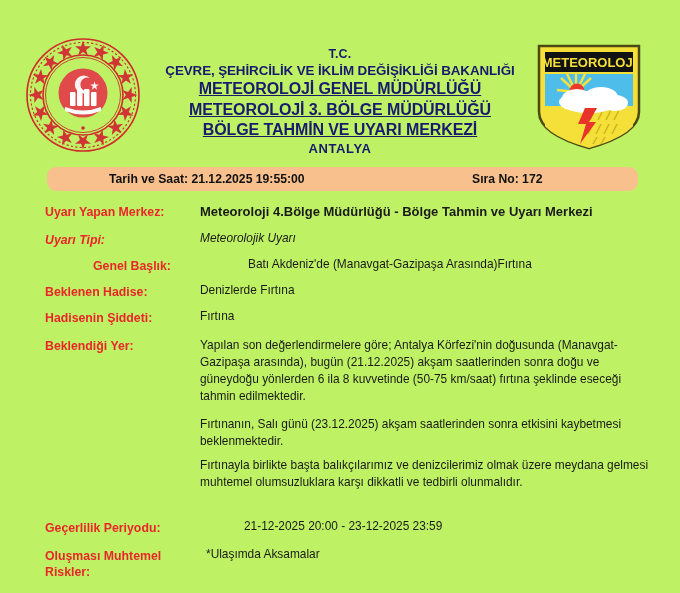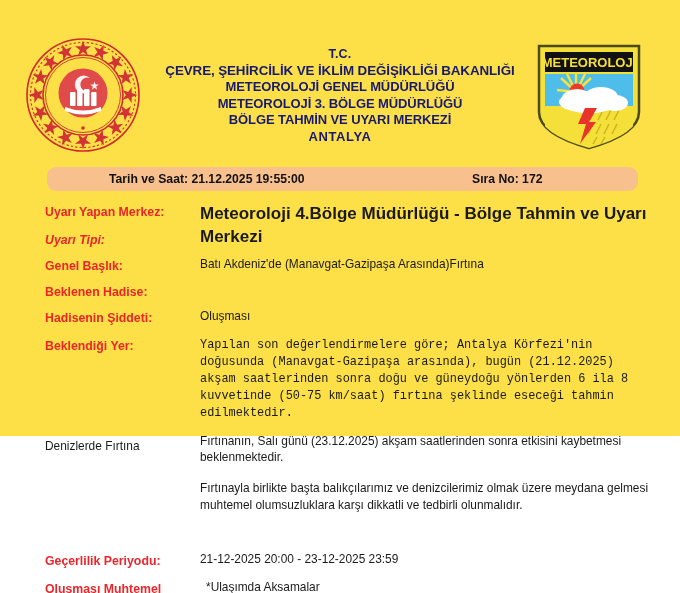--- a/index.html
+++ b/index.html
@@ -13,22 +13,22 @@
     height: 593px;
     overflow: hidden;
     font-family: "Liberation Sans", sans-serif;
     color: #000000;
     -webkit-font-smoothing: antialiased;
   }
 
   .page {
     position: relative;
     width: 680px;
-    height: 436px;
-    background: #fde047;
+    height: 593px;
+    background: #bef264;
   }
 
   
   .header {
     position: relative;
     height: 138px;
     padding-top: 22px;
     box-sizing: border-box;
   }
 
@@ -56,21 +56,21 @@
     color: #181a6e;
     font-weight: bold;
     line-height: 1.28;
   }
   .title-block .tline {
     display: block;
     white-space: nowrap;
   }
   .t-tc      { font-size: 12.5px; letter-spacing: 0.2px; }
   .t-main    { font-size: 13.4px; letter-spacing: -0.1px; }
-  .t-sub     { font-size: 13.0px; letter-spacing: -0.1px; }
+  .t-sub     { font-size: 16px; letter-spacing: -0.1px; text-decoration: underline; }
   .t-city    { font-size: 13.0px; letter-spacing: 0.6px; }
 
   
   .meta-bar {
     position: absolute;
     left: 47px;
     top: 167px;
     width: 591px;
     height: 24px;
     background: #f8c08d;
@@ -119,44 +119,45 @@
   }
   .row .value {
     flex: 1 1 auto;
     font-size: 11.9px;
     line-height: 1.33;
     color: #1a1a1a;
     padding-right: 26px;
   }
   .row .value.bold {
     font-weight: bold;
-    font-size: 17px;
+    font-size: 13px;
   }
 
   .row-center    { height: 28px; }
   .row-type      { height: 26px; font-style: italic; }
-  .row-title     { height: 26px; }
-  .row-event     { height: 26px; flex-direction: column; }
+  .row-title     { height: 26px; margin-left: 48px; }
+  .row-event     { height: 26px; }
   .row-severity  { height: 28px; }
 
-  .row-place .value { line-height: 1.42; font-family: Liberation Mono, monospace; }
+  .row-place .value { line-height: 1.42; }
 
   .para {
     padding-left: 200px;
     padding-right: 28px;
     font-size: 11.9px;
     line-height: 1.42;
     color: #1a1a1a;
   }
   .para.gap { margin-top: 11px; }
-  .para.tight { margin-top: 14px; }
+  .para.tight { margin-top: 8px; }
 
   .row-valid {
-    margin-top: 38px;
+    margin-top: 28px;
     height: 28px;
+    gap: 44px;
   }
   .row-risks { margin-top: 0; }
   .row-risks .value { padding-left: 6px; }
 </style>
 </head>
 <body>
 
 <div class="page">
 
   <div class="header">
@@ -279,35 +280,36 @@
 
   <div class="body">
 
     <div class="row row-center">
       <div class="label">Uyarı Yapan Merkez:</div>
       <div class="value bold">Meteoroloji 4.Bölge Müdürlüğü - Bölge Tahmin ve Uyarı Merkezi</div>
     </div>
 
     <div class="row row-type">
       <div class="label">Uyarı Tipi:</div>
+      <div class="value">Meteorolojik Uyarı</div>
     </div>
 
     <div class="row row-title">
       <div class="label">Genel Başlık:</div>
       <div class="value">Batı Akdeniz'de (Manavgat-Gazipaşa Arasında)Fırtına</div>
     </div>
 
     <div class="row row-event">
       <div class="label">Beklenen Hadise:</div>
       <div class="value">Denizlerde Fırtına</div>
     </div>
 
     <div class="row row-severity">
       <div class="label">Hadisenin Şiddeti:</div>
-      <div class="value">Oluşması</div>
+      <div class="value">Fırtına</div>
     </div>
 
     <div class="row row-place">
       <div class="label">Beklendiği Yer:</div>
       <div class="value">Yapılan son değerlendirmelere göre;  Antalya Körfezi'nin doğusunda (Manavgat-Gazipaşa arasında), bugün (21.12.2025) akşam saatlerinden sonra doğu ve güneydoğu yönlerden 6 ila 8 kuvvetinde (50-75 km/saat) fırtına şeklinde eseceği tahmin edilmektedir.</div>
     </div>
 
     <div class="para gap">Fırtınanın, Salı günü (23.12.2025) akşam saatlerinden sonra etkisini kaybetmesi beklenmektedir.</div>
     <div class="para tight">Fırtınayla birlikte başta balıkçılarımız ve denizcilerimiz olmak üzere meydana gelmesi muhtemel olumsuzluklara karşı dikkatli ve tedbirli olunmalıdır.</div>
 

